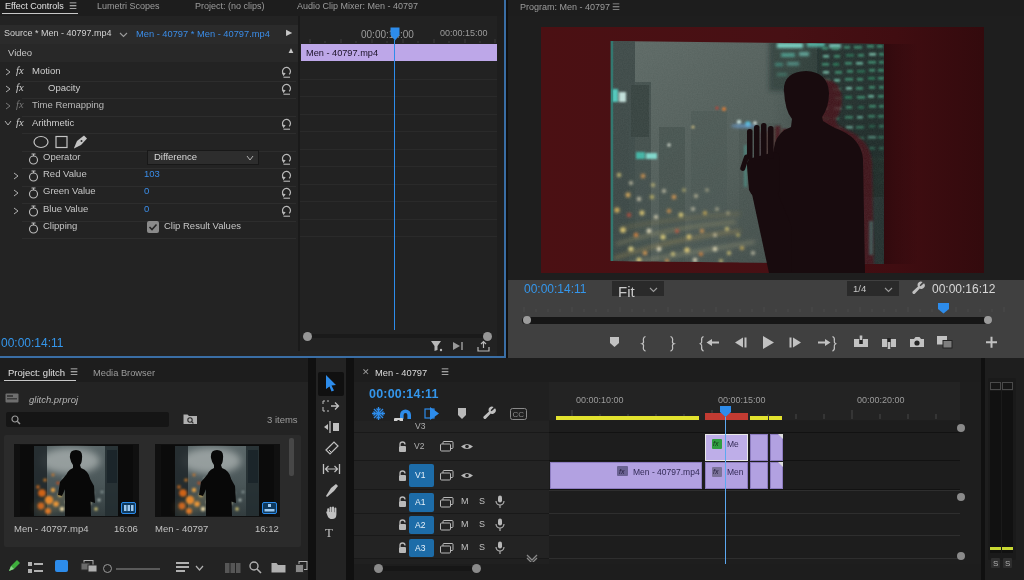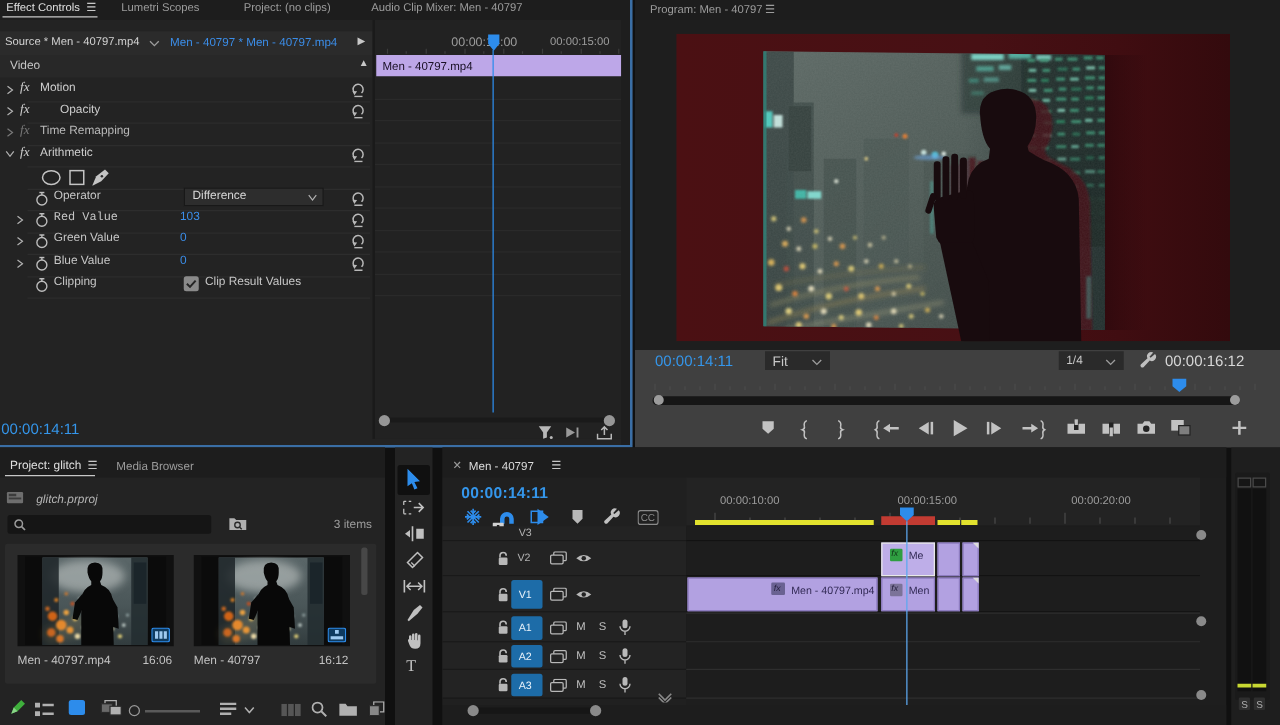--- a/index.html
+++ b/index.html
@@ -113,21 +113,21 @@
           <path d="M2.5 11.2 H9" stroke="#b8b8b8" stroke-width="1.1"></path>
         </svg>
 
     <svg class="abs" style="left:13px;top:170px;" width="6" height="8">
           <path d="M1 1 L5 4 L1 7" stroke="#b0b0b0" fill="none"></path>
         </svg>
     <svg class="abs" style="left:28px;top:168px;" width="11" height="12">
           <circle cx="5.5" cy="7" r="4" stroke="#bdbdbd" fill="none" stroke-width="1.1"></circle>
           <path d="M3.5 1 h4 M5.5 1 v2" stroke="#bdbdbd" stroke-width="1.1"></path>
         </svg>
-    <div class="txt" style="left:43px;top:167px;font-size:9.5px;color:#c6c6c6;font-family:Liberation Mono, monospace;">Red Value</div>
+    <div class="txt" style="left:43px;top:167px;font-size:9.5px;color:#c6c6c6;">Red Value</div>
     <div class="txt" style="left:144px;top:167px;font-size:9.5px;color:#3b8de8;">103</div>
     <svg class="abs" style="left:281px;top:168px;" width="12" height="12">
           <path d="M3 8.6 A4 4 0 1 1 8.2 8.4" stroke="#b8b8b8" fill="none" stroke-width="1.2"></path>
           <path d="M0.9 6.8 L4.7 6.9 L2.5 10.2 Z" fill="#b8b8b8"></path>
           <path d="M2.5 11.2 H9" stroke="#b8b8b8" stroke-width="1.1"></path>
         </svg>
 
     <svg class="abs" style="left:13px;top:187px;" width="6" height="8">
           <path d="M1 1 L5 4 L1 7" stroke="#b0b0b0" fill="none"></path>
         </svg>
@@ -501,21 +501,21 @@
       <rect x="220" y="96" width="5.5" height="37" rx="2.5"></rect>
       <rect x="227" y="99" width="5.5" height="33" rx="2.5"></rect>
       <rect x="201" y="127" width="5" height="17" rx="2.5" transform="rotate(18 203 136)"></rect>
       <path d="M211 167 L237 167 L250 198 L251 246 L228 246 Z"></path>
     </g>
   </svg>
   </div>
 
   <div class="txt blue" style="left:16px;top:283px;font-size:12px;">00:00:14:11</div>
   <div class="abs" style="left:104px;top:281px;width:52px;height:15px;background:#2a2a2a;"></div>
-  <div class="txt" style="left:110px;top:284px;font-size:11px;color:#c8c8c8;">Fit</div>
+  <div class="txt" style="left:110px;top:284px;font-size:15px;color:#c8c8c8;">Fit</div>
   <svg class="abs" style="left:141px;top:287px;" width="9" height="6">
         <path d="M1 1 L4.5 4.5 L8 1" stroke="#9c9c9c" fill="none" stroke-width="1.1"></path>
       </svg>
   <div class="abs" style="left:339px;top:281px;width:52px;height:15px;background:#2a2a2a;"></div>
   <div class="txt" style="left:345px;top:284px;font-size:9.5px;color:#c8c8c8;">1/4</div>
   <svg class="abs" style="left:376px;top:287px;" width="9" height="6">
         <path d="M1 1 L4.5 4.5 L8 1" stroke="#9c9c9c" fill="none" stroke-width="1.1"></path>
       </svg>
   <div id="progwrench">
     <svg class="abs" style="left:403px;top:281px;" width="15" height="15">

